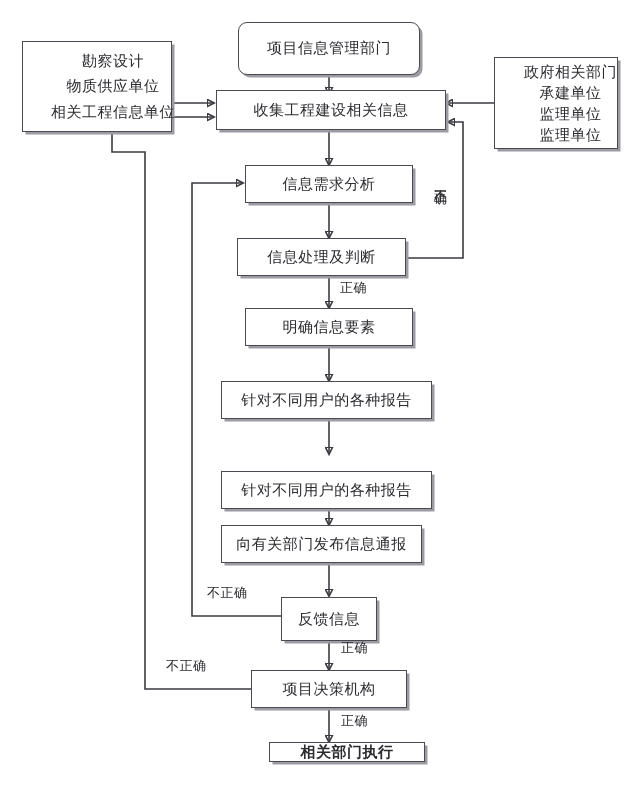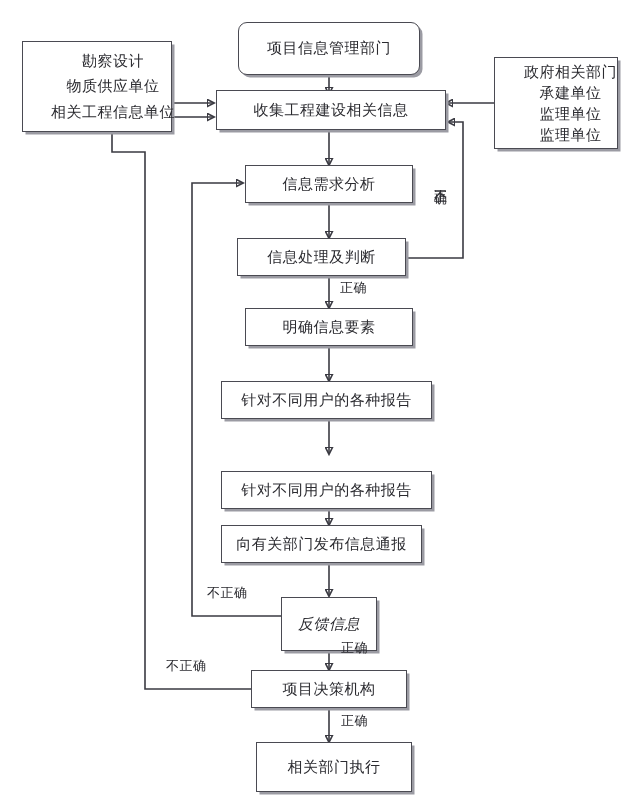--- a/index.html
+++ b/index.html
@@ -155,29 +155,29 @@
   </div>
 
   <div class="node" style="left:221px; top:471px; width:211px; height:38px;text-align:center;">
     <span class="line">针对不同用户的各种报告</span>
   </div>
 
   <div class="node" style="left:221px; top:525px; width:201px; height:38px;">
     <span class="line">向有关部门发布信息通报</span>
   </div>
 
-  <div class="node" style="left:281px; top:597px; width:96px; height:54px;font-style:italic;">
+  <div class="node" style="left:281px; top:597px; width:96px; height:44px;">
     <span class="line">反馈信息</span>
   </div>
 
   <div class="node" style="left:251px; top:670px; width:156px; height:38px;">
     <span class="line">项目决策机构</span>
   </div>
 
-  <div class="node" style="left:256px; top:742px; width:156px; height:50px;">
+  <div class="node" style="left:269px; top:742px; width:156px; height:20px;font-weight:bold;">
     <span class="line">相关部门执行</span>
   </div>
 
   <div class="edge-label vert" style="left:434px; top:180px;">不正确</div>
 
   <div class="edge-label" style="left:340px; top:281px;">正确</div>
 
   <div class="edge-label" style="left:207px; top:586px;">不正确</div>
 
   <div class="edge-label" style="left:341px; top:641px;">正确</div>

